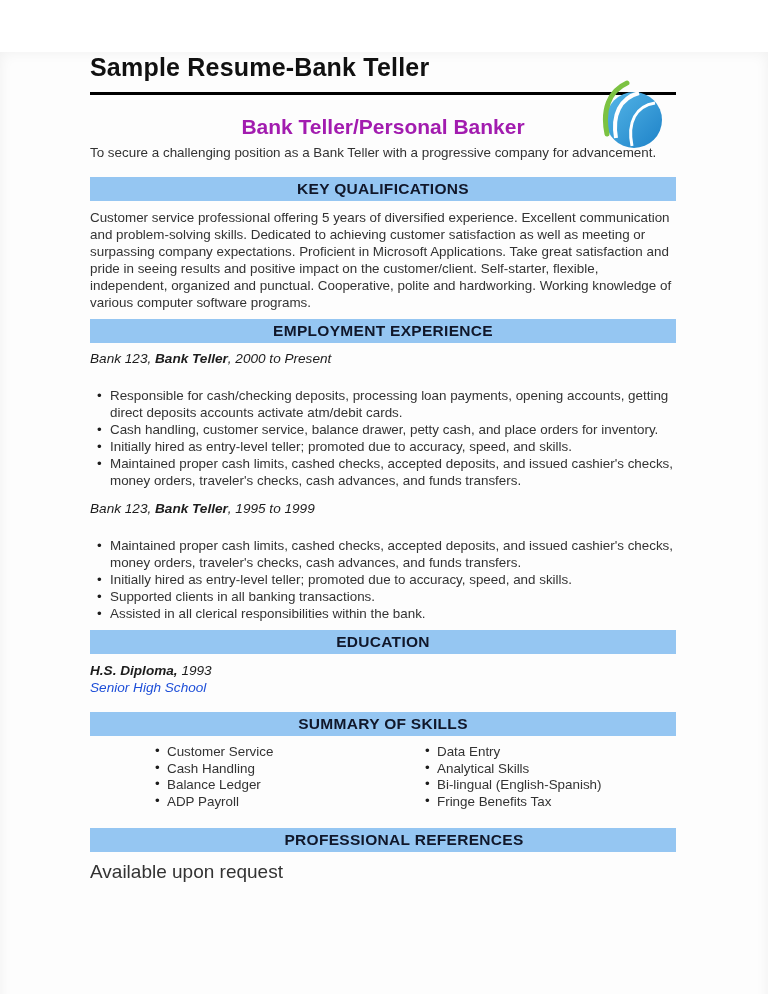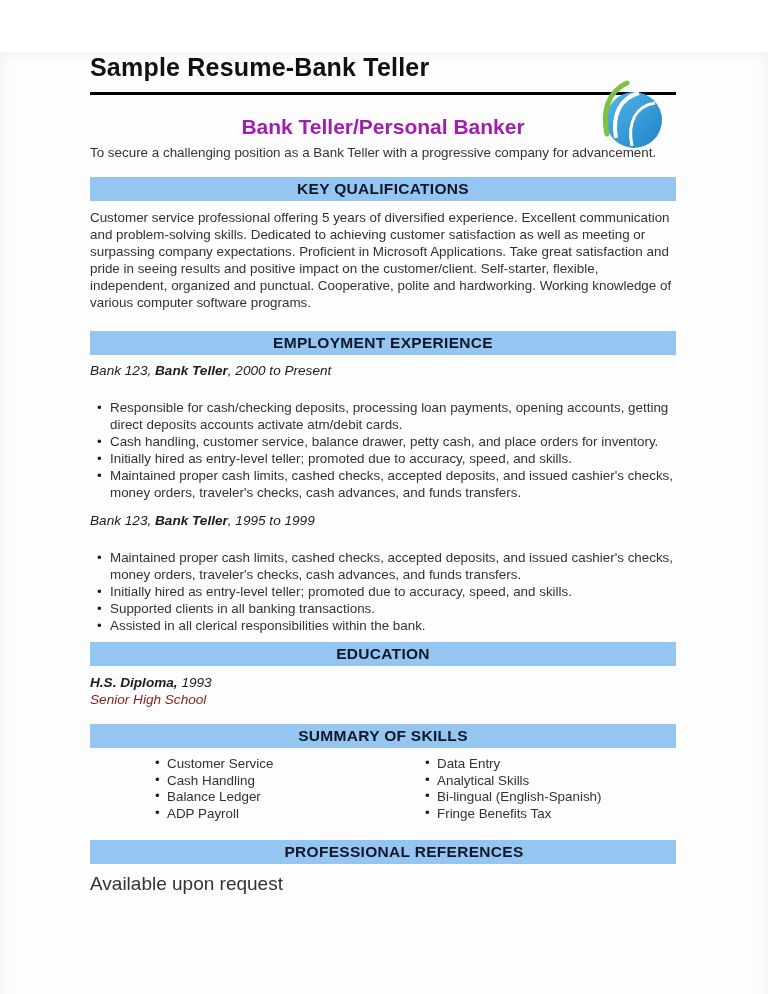--- a/index.html
+++ b/index.html
@@ -43,21 +43,21 @@
   .banner {
     height:24px; line-height:24px;
     background:var(--banner-bg, #95c6f2);
     color:var(--banner-text, #10172a);
     text-align:center;
     font-size:15.5px; font-weight:bold;
     letter-spacing:0.3px;
   }
   .banner.objective   { margin-top:21px; }
   .banner.keyqual     { margin-top:16px; }
-  .banner.employment  { margin-top:20px; }
+  .banner.employment  { margin-top:8px; }
   .banner.education   { margin-top:8px; }
   .banner.skills      { margin-top:16px; }
   .banner.references  { margin-top:18px;padding-left:42px; }
 
   .para {
     margin-top:8px;
     font-size:13.4px; line-height:17px; color:#333;
   }
 
   
@@ -78,21 +78,21 @@
   ul.bullets li::before {
     content:"•";
     position:absolute; left:7px; top:0;
     color:#1c1c1c;
   }
 
   
   .edu-block { margin-top:8px; font-size:13.6px; line-height:17px; }
   .edu-degree { font-weight:bold; font-style:italic; color:#1c1c1c; }
   .edu-year   { font-style:italic; color:#1c1c1c; }
-  .edu-school { font-style:italic; color:#7f1d1d; }
+  .edu-school { font-style:italic; color:#1d4ed8; }
 
   
   .skills-row { display:flex; margin-top:8px; }
   ul.skill-list { list-style:none; }
   ul.skill-list li {
     position:relative; padding-left:18px;
     font-size:13.4px; line-height:16.5px; color:#333;
   }
   ul.skill-list li::before {
     content:"•"; position:absolute; left:6px; top:-1px; color:#1c1c1c;

